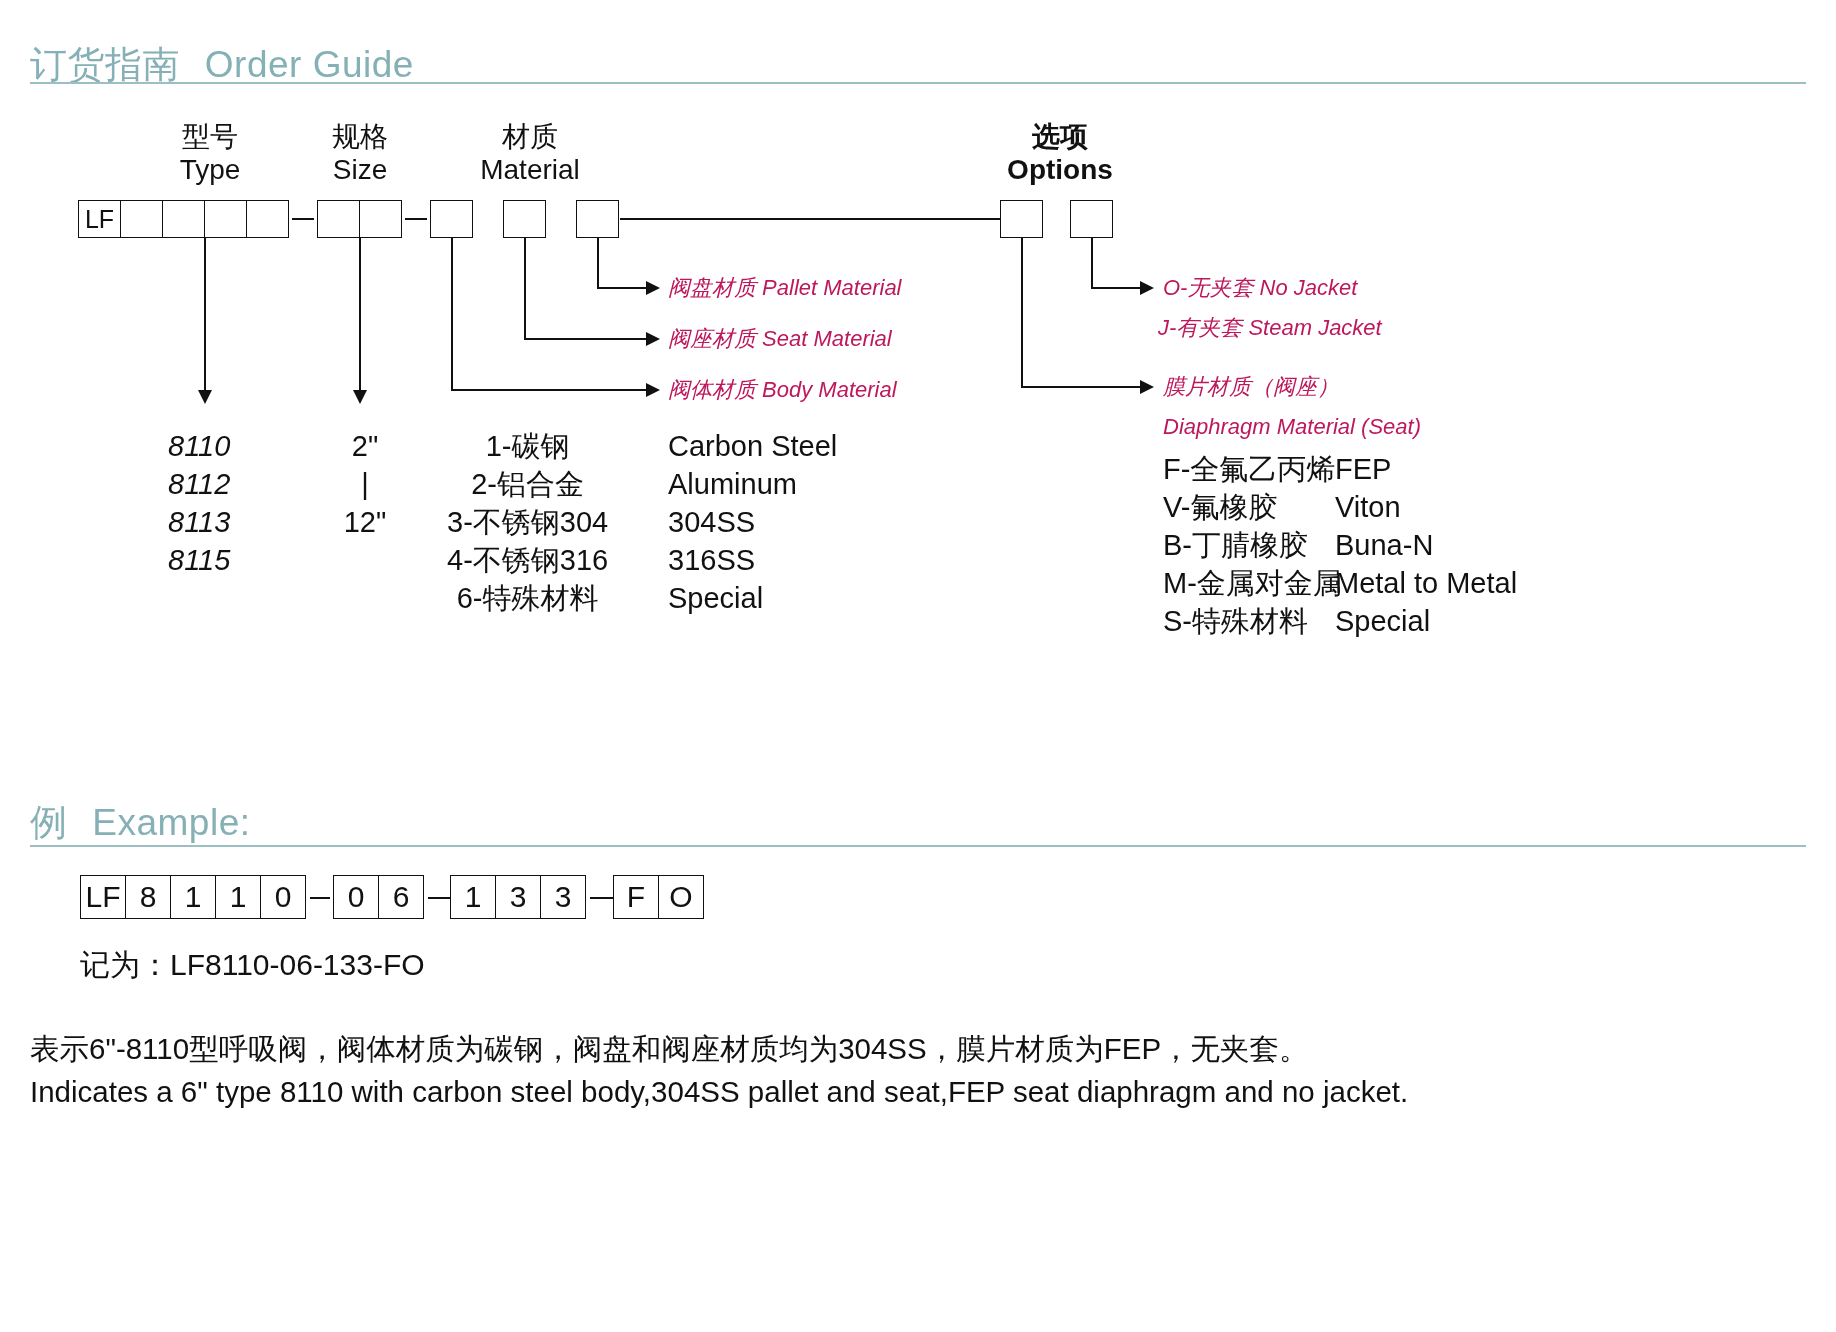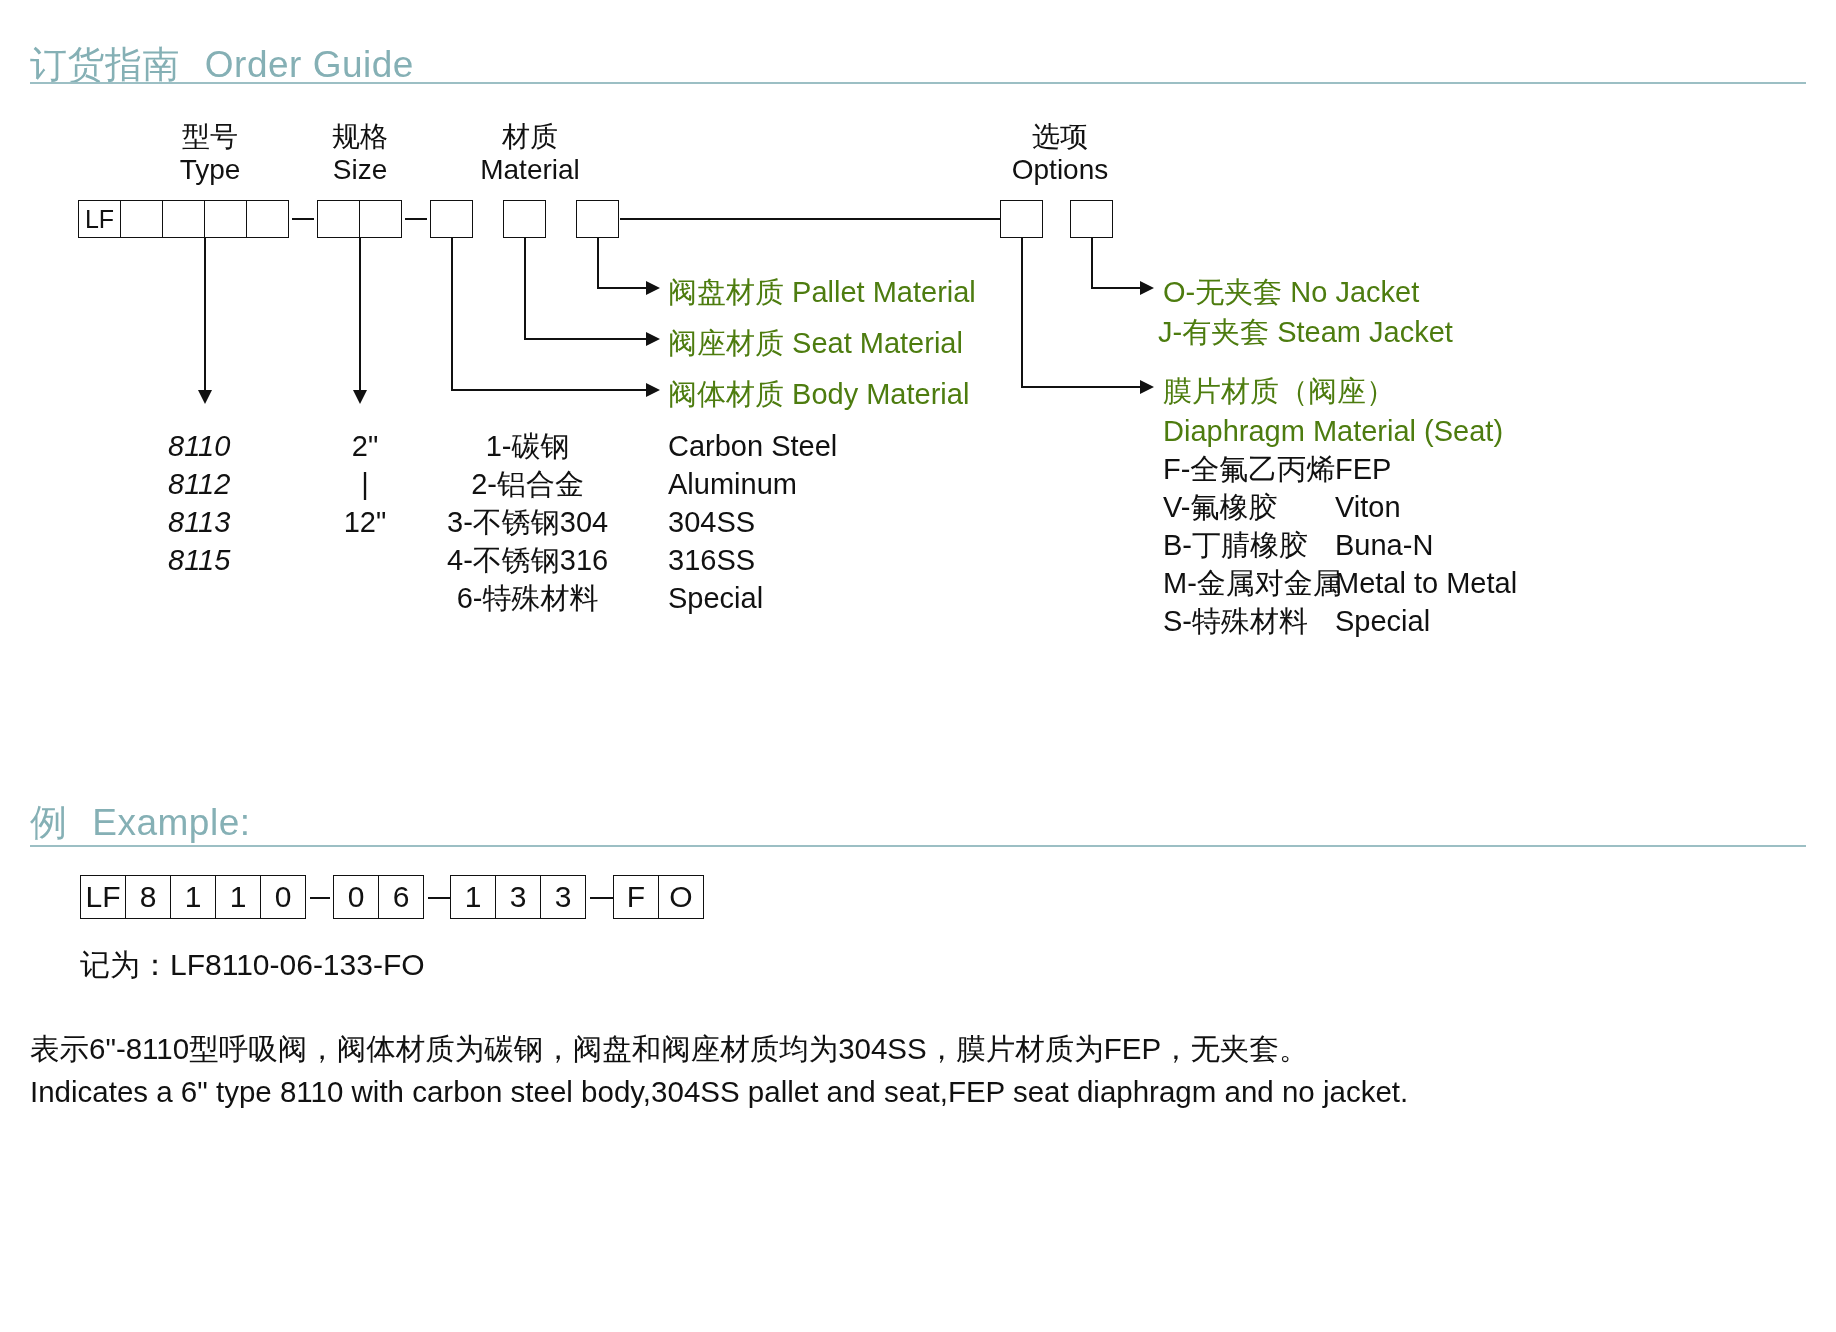--- a/index.html
+++ b/index.html
@@ -74,24 +74,25 @@
     position: absolute;
     width: 0; height: 0;
     border-left: 7px solid transparent;
     border-right: 7px solid transparent;
     border-top: 14px solid #111;
   }
 
   
   .ann {
     position: absolute;
-    font-size: 29px;
+    font-size: 22px;
     line-height: 1.32;
-    color: #4d7c0f;
-    white-space: nowrap;
+    color: #be185d;
+    white-space: nowrap;
+    font-style: italic;
   }
   .lst {
     position: absolute;
     font-size: 29px;
     line-height: 38px;
     color: #111;
     white-space: nowrap;
   }
   .lst div { white-space: nowrap; }
 
@@ -136,21 +137,21 @@
   <span class="en">Type</span>
 </div>
 <div class="cap" style="left:290px; top:120px; width:140px;">
   <span class="cn">规格</span>
   <span class="en">Size</span>
 </div>
 <div class="cap" style="left:450px; top:120px; width:160px;">
   <span class="cn">材质</span>
   <span class="en">Material</span>
 </div>
-<div class="cap" style="left:985px; top:120px; width:150px;">
+<div class="cap" style="left:985px; top:120px; width:150px;font-weight:bold;">
   <span class="cn">选项</span>
   <span class="en">Options</span>
 </div>
 
 <div class="bx" style="left:78px;  top:200px; width:43px; height:38px;">LF</div>
 <div class="bx" style="left:120px; top:200px; width:43px; height:38px;"></div>
 <div class="bx" style="left:162px; top:200px; width:43px; height:38px;"></div>
 <div class="bx" style="left:204px; top:200px; width:43px; height:38px;"></div>
 <div class="bx" style="left:246px; top:200px; width:43px; height:38px;"></div>
 

